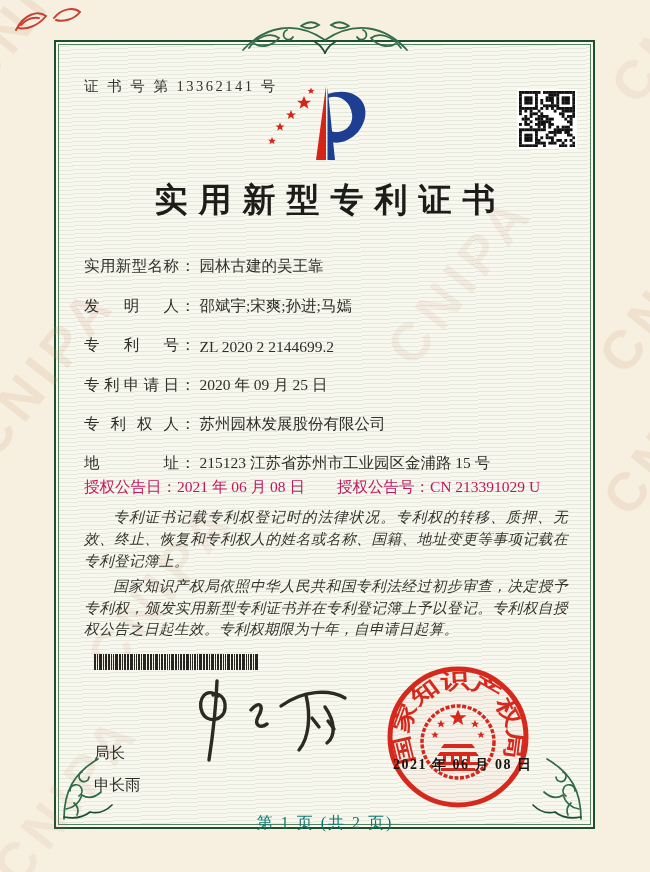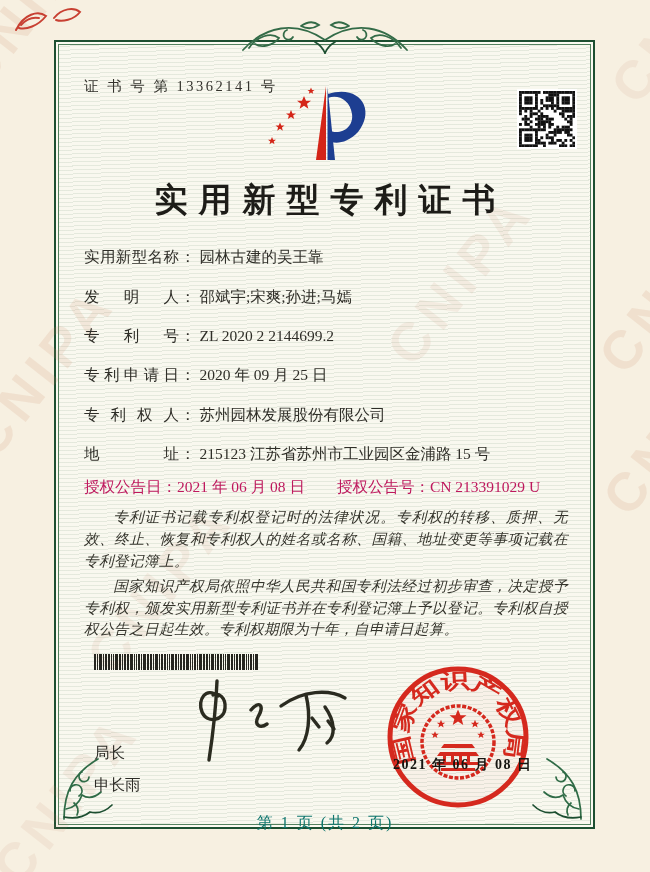--- a/index.html
+++ b/index.html
@@ -17,21 +17,21 @@
          background:repeating-linear-gradient(178deg, rgba(121,153,124,0.16) 0 1px, transparent 1px 4px),#f9f8ef;}
   .orn{position:absolute;z-index:3;pointer-events:none;}
   
   .abs{position:absolute;z-index:3;}
   .cert-no{left:84px;top:77px;font-size:14.5px;letter-spacing:2.5px;color:#33322c;}
   .logo{left:264px;top:82px;}
   .qr{left:517px;top:89px;width:60px;height:60px;background:#fff;padding:2px;box-sizing:border-box;}
   .title{left:0;right:0;top:164px;text-align:center;font-family:"Liberation Sans","DejaVu Sans",sans-serif;
          font-weight:bold;font-size:33px;letter-spacing:11px;padding-left:11px;color:#1d1c18;margin:14px;}
   .fields{left:84px;top:238px;width:480px;font-size:15.5px;color:#2f2e28;}
-  .frow{height:39.4px;display:flex;align-items:center;white-space:nowrap;}
+  .frow{height:39.4px;display:flex;align-items:flex-end;white-space:nowrap;}
   .flabel{display:inline-block;width:95px;text-align:justify;text-align-last:justify;}
   .colon{margin:0 4px 0 1px;}
   .grant{left:84px;top:477px;width:480px;font-size:15.5px;color:#be185d;display:flex;white-space:nowrap;}
   .grant .gr2{margin-left:32px;}
   .paras{left:84px;top:507px;width:484px;font-size:14.6px;line-height:1.5;color:#35342c;
          text-align:justify;font-style:italic;letter-spacing:0.4px;}
   .paras p{margin:0 0 3px 0;text-indent:2em;}
   .barcode{left:94px;top:654px;}
   .officer{left:94px;top:698px;font-size:15.5px;color:#2c2b26;line-height:32px;font-weight:500;margin-top:39px;}
   .sig{left:185px;top:676px;z-index:4;}

